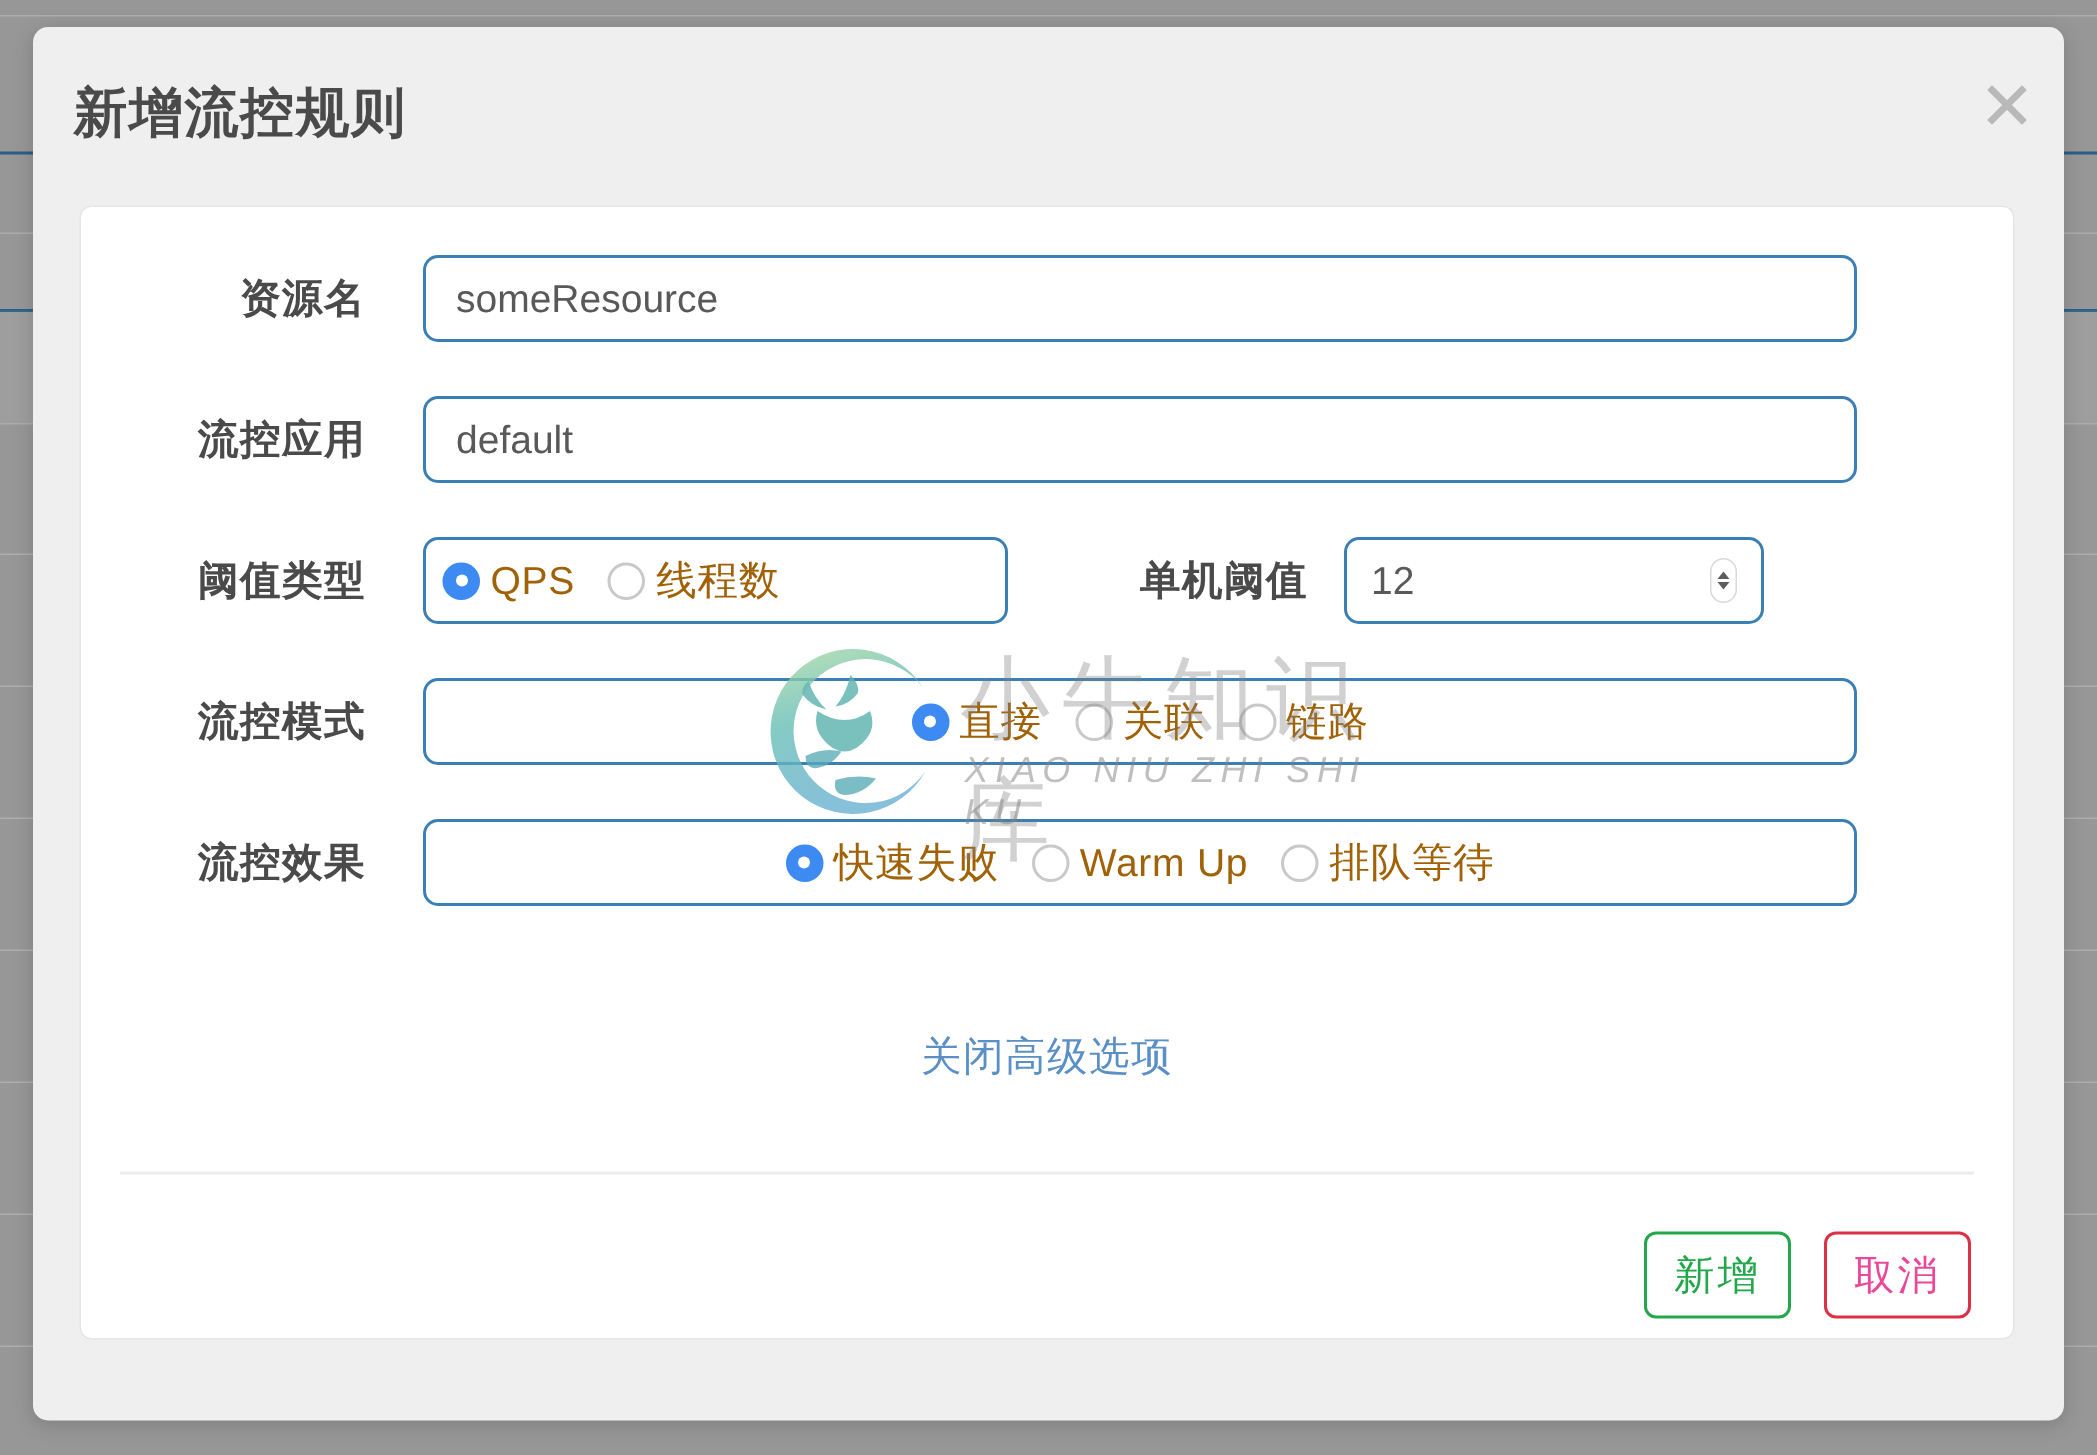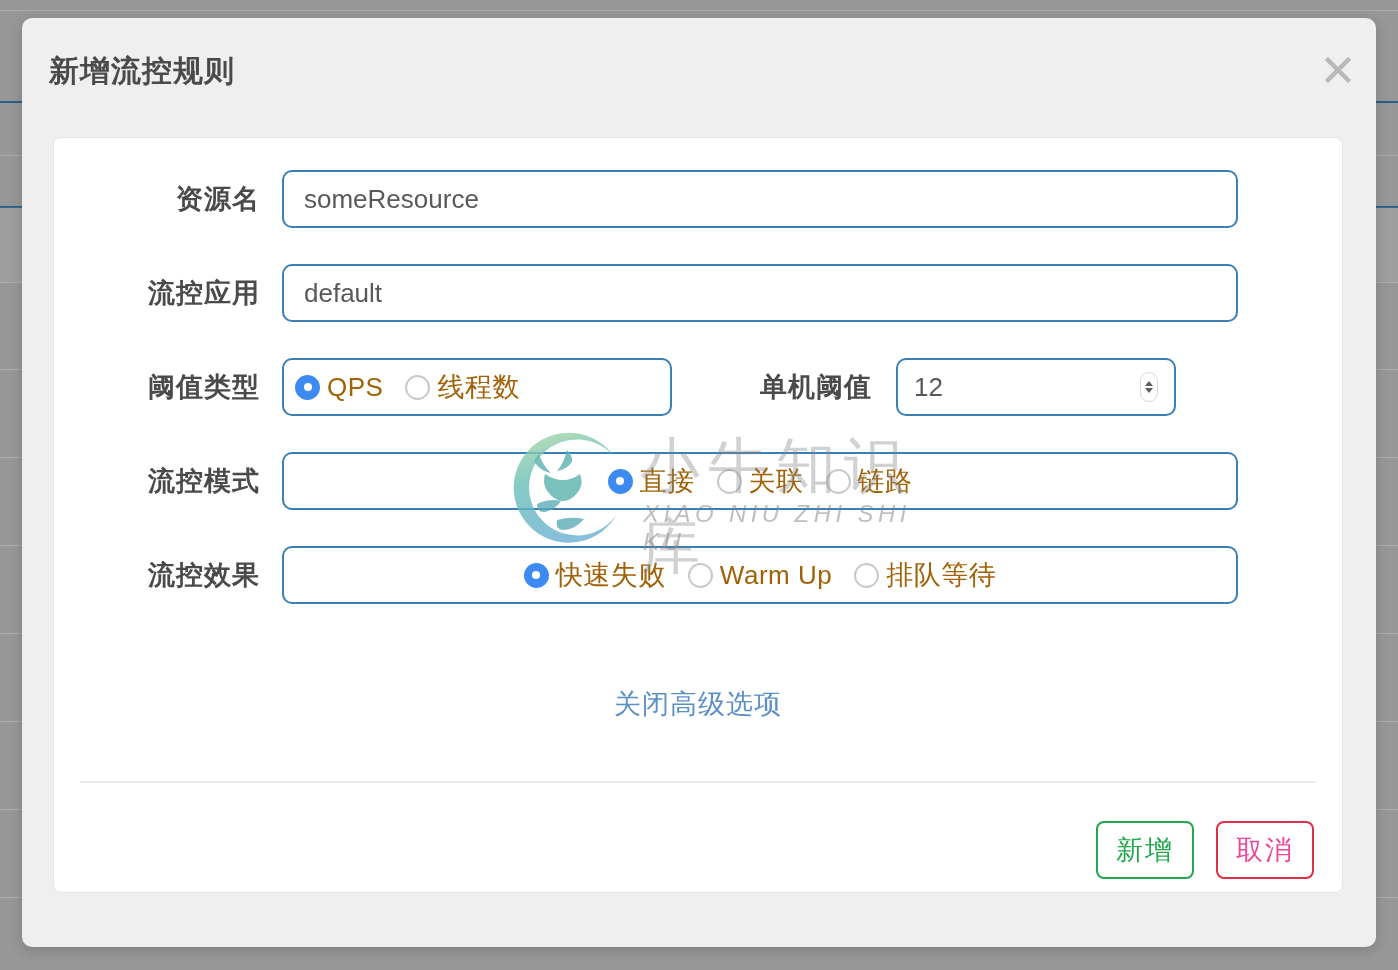--- a/index.html
+++ b/index.html
@@ -53,21 +53,21 @@
     background: #efeff0;
     border-radius: 10px;
     z-index: 5;
     box-shadow: 0 3px 14px rgba(0,0,0,0.16);
   }
 
   .modal-title {
     position: absolute;
     left: 27px;
     top: 33px;
-    font-size: 30px;
+    font-size: 36px;
     font-weight: bold;
     color: #4a4a4a;
     letter-spacing: 1px;
   }
 
   .close-btn {
     position: absolute;
     right: 15px;
     top: 29px;
     width: 46px;
@@ -97,21 +97,21 @@
     position: absolute;
     left: 0;
     width: 100%;
     height: 62px;
     display: flex;
     align-items: center;
   }
   .row-label {
     width: 228px;
     text-align: right;
-    padding-right: 22px;
+    padding-right: 38px;
     box-sizing: border-box;
     font-size: 27px;
     font-weight: bold;
     color: #4a4a4a;
     letter-spacing: 1px;
   }
 
   .field {
     height: 58px;
     border: 2px solid #3a7fb5;

